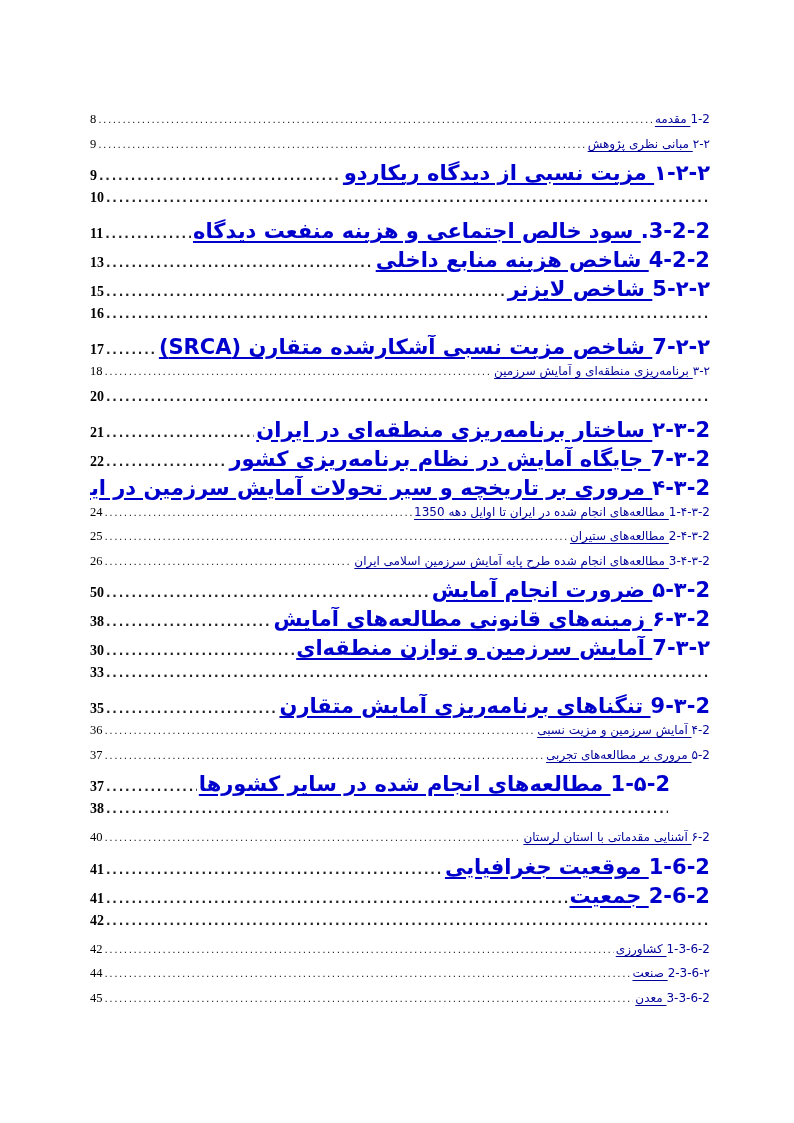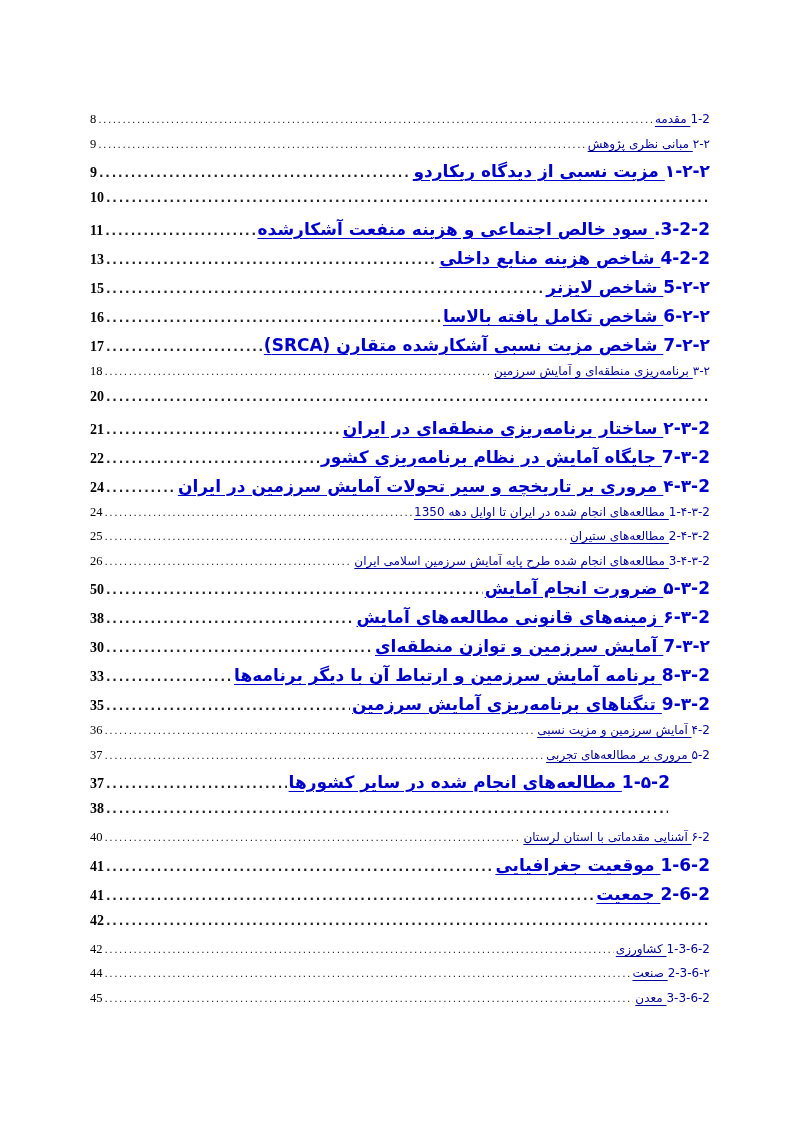--- a/index.html
+++ b/index.html
@@ -30,21 +30,21 @@
     text-underline-offset: 3px;
     white-space: nowrap;
   }
   .lvl-a .entry {
     color: var(--sub-color, #000099);
     font-size: 12px;
     font-weight: normal;
   }
   .lvl-b .entry {
     color: var(--main-color, #0000CD);
-    font-size: 17px;
+    font-size: 21px;
     font-weight: bold;
   }
   .num {
     direction: ltr;
     unicode-bidi: bidi-override;
     display: inline-block;
   }
   .leader {
     flex: 1 1 auto;
     min-width: 0;
@@ -84,36 +84,35 @@
       <div class="toc-row lvl-b">
         <span class="entry"><span class="num">۱-۲-۲</span><span> مزیت نسبی از دیدگاه ریکاردو</span></span>
         <span class="leader">................................................................................................................................................................................................................................................................................................................................................................................................................</span>
         <span class="pagenum">9</span>
       </div>
       <div class="toc-row lvl-b">
         <span class="leader">................................................................................................................................................................................................................................................................................................................................................................................................................</span>
         <span class="pagenum">10</span>
       </div>
       <div class="toc-row lvl-b">
-        <span class="entry"><span class="num">.3-2-2</span><span> سود خالص اجتماعی و هزینه منفعت آشکارشده</span></span>
+        <span class="entry"><span class="num">.3-2-2</span><span> سود خالص اجتماعی و هزینه منفعت دیدگاه</span></span>
         <span class="leader">................................................................................................................................................................................................................................................................................................................................................................................................................</span>
         <span class="pagenum">11</span>
       </div>
       <div class="toc-row lvl-b">
         <span class="entry"><span class="num">4-2-2</span><span> شاخص هزینه منابع داخلی</span></span>
         <span class="leader">................................................................................................................................................................................................................................................................................................................................................................................................................</span>
         <span class="pagenum">13</span>
       </div>
       <div class="toc-row lvl-b">
         <span class="entry"><span class="num">5-۲-۲</span><span> شاخص لایزنر</span></span>
         <span class="leader">................................................................................................................................................................................................................................................................................................................................................................................................................</span>
         <span class="pagenum">15</span>
       </div>
       <div class="toc-row lvl-b">
-        <span class="entry"><span class="num">6-۲-۲</span><span> شاخص تکامل یافته بالاسا</span></span>
         <span class="leader">................................................................................................................................................................................................................................................................................................................................................................................................................</span>
         <span class="pagenum">16</span>
       </div>
       <div class="toc-row lvl-b">
         <span class="entry"><span class="num">7-۲-۲</span><span> شاخص مزیت نسبی آشکارشده متقارن (SRCA)</span></span>
         <span class="leader">................................................................................................................................................................................................................................................................................................................................................................................................................</span>
         <span class="pagenum">17</span>
       </div>
       <div class="toc-row lvl-a">
         <span class="entry"><span class="num">۳-۲</span><span> برنامه‌ریزی منطقه‌ای و آمایش سرزمین</span></span>
@@ -163,26 +162,25 @@
         <span class="entry"><span class="num">۶-۳-2</span><span> زمینه‌های قانونی مطالعه‌های آمایش</span></span>
         <span class="leader">................................................................................................................................................................................................................................................................................................................................................................................................................</span>
         <span class="pagenum">38</span>
       </div>
       <div class="toc-row lvl-b">
         <span class="entry"><span class="num">7-۳-۲</span><span> آمایش سرزمین و توازن منطقه‌ای</span></span>
         <span class="leader">................................................................................................................................................................................................................................................................................................................................................................................................................</span>
         <span class="pagenum">30</span>
       </div>
       <div class="toc-row lvl-b">
-        <span class="entry"><span class="num">8-۳-2</span><span> برنامه آمایش سرزمین و ارتباط آن با دیگر برنامه‌ها</span></span>
         <span class="leader">................................................................................................................................................................................................................................................................................................................................................................................................................</span>
         <span class="pagenum">33</span>
       </div>
       <div class="toc-row lvl-b">
-        <span class="entry"><span class="num">9-۳-2</span><span> تنگناهای برنامه‌ریزی آمایش سرزمین</span></span>
+        <span class="entry"><span class="num">9-۳-2</span><span> تنگناهای برنامه‌ریزی آمایش متقارن</span></span>
         <span class="leader">................................................................................................................................................................................................................................................................................................................................................................................................................</span>
         <span class="pagenum">35</span>
       </div>
       <div class="toc-row lvl-a">
         <span class="entry"><span class="num">۴-2</span><span> آمایش سرزمین و مزیت نسبی</span></span>
         <span class="leader">................................................................................................................................................................................................................................................................................................................................................................................................................</span>
         <span class="pagenum">36</span>
       </div>
       <div class="toc-row lvl-a">
         <span class="entry"><span class="num">۵-2</span><span> مروری بر مطالعه‌های تجربی</span></span>

